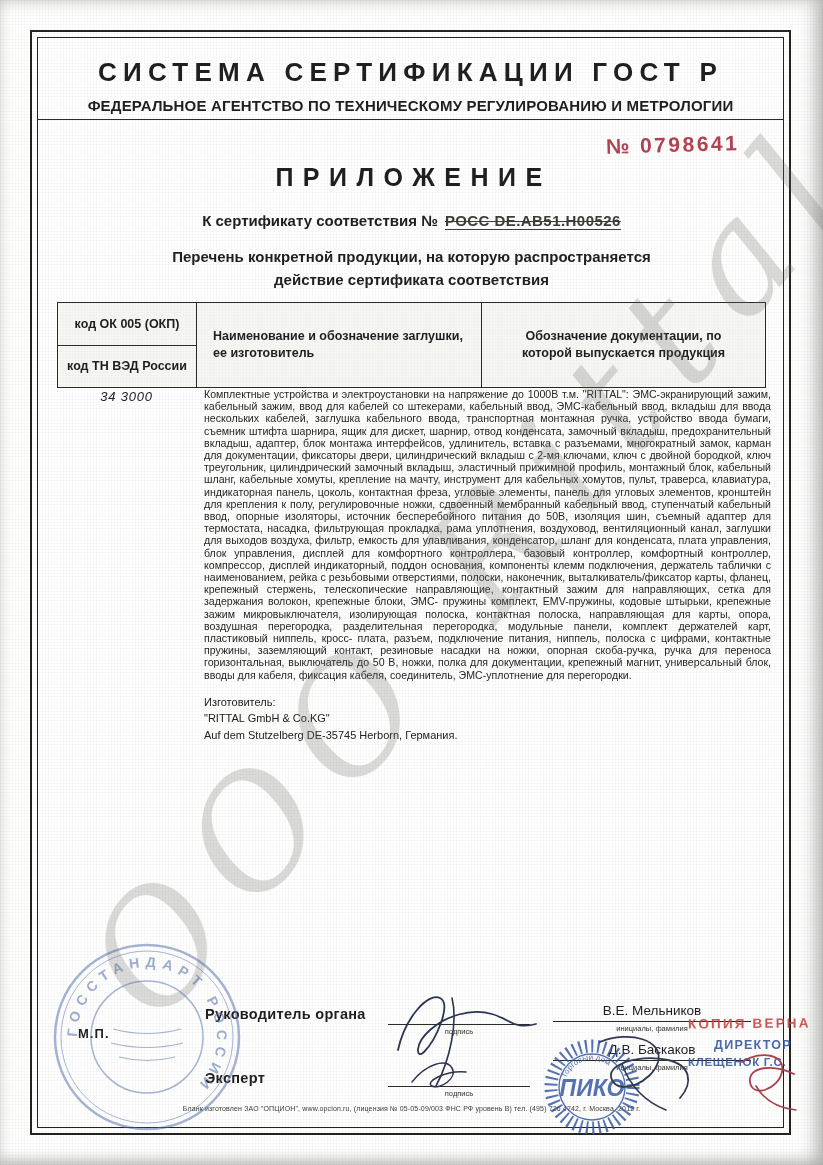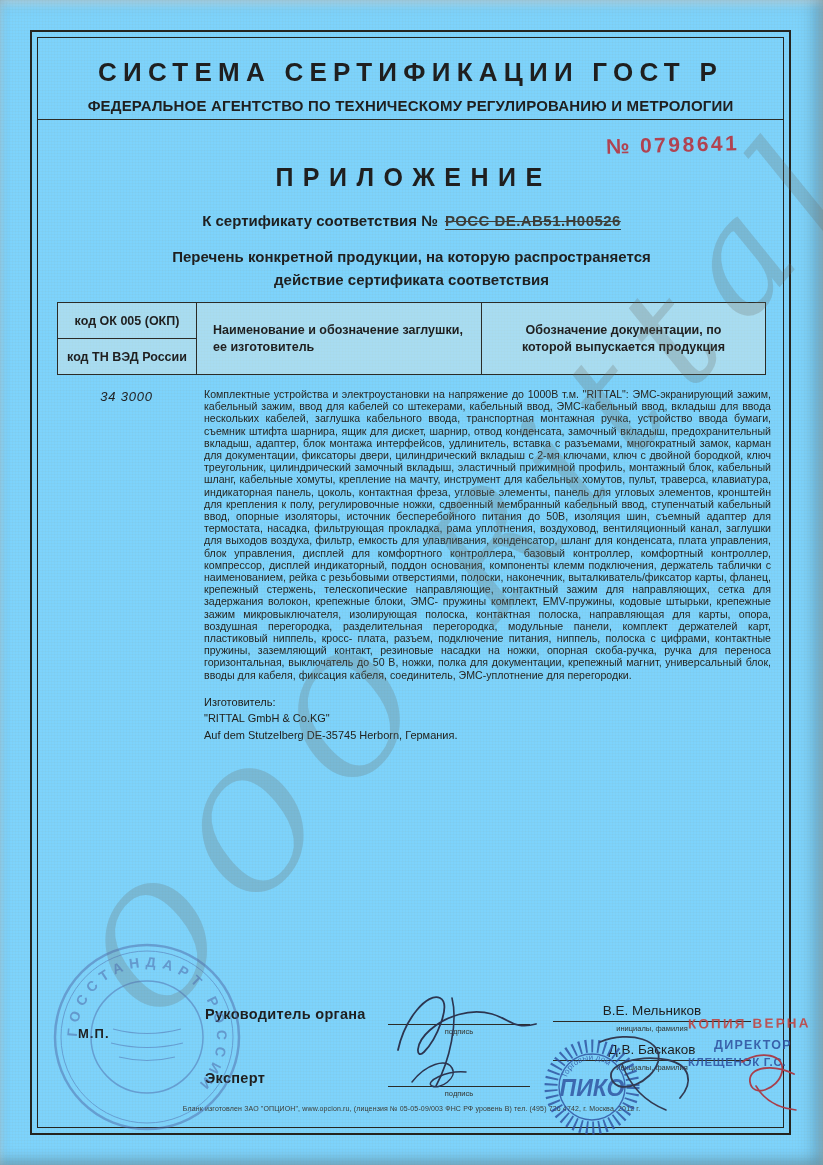--- a/index.html
+++ b/index.html
@@ -1,20 +1,20 @@
 <!DOCTYPE html>
 <html><head>
 <meta charset="utf-8">
 <style>
   * { margin:0; padding:0; box-sizing:border-box; }
   html,body { width:823px; height:1165px; }
   body { background:#8f9089; font-family:"Liberation Sans", sans-serif; }
   .page {
     position:relative; width:823px; height:1165px; overflow:hidden;
-    background:#7dd3fc; color:#1f1f1f;
+    background:#ffffff; color:#1f1f1f;
     box-shadow: inset -9px 0 16px rgba(55,55,50,.28), inset 0 -6px 12px rgba(55,55,50,.18), inset 0 4px 8px rgba(255,255,255,.5);
   }
   .texture { position:absolute; inset:0; pointer-events:none;
     background-image:
       repeating-linear-gradient(0deg, rgba(135,148,125,.055) 0 1px, transparent 1px 3px),
       repeating-linear-gradient(90deg, rgba(135,148,125,.05) 0 1px, transparent 1px 3px);
   }
   .frame-outer { position:absolute; left:30px; top:30px; right:32px; bottom:30px; border:2.5px solid #24241f; }
   .frame-inner { position:absolute; left:37px; top:37px; right:39px; bottom:37px; border:1px solid #24241f; }
 
@@ -30,21 +30,21 @@
   .doc-title { position:absolute; left:4px; right:0; top:163px; text-align:center;
     font-size:25px; font-weight:bold; letter-spacing:.38em; }
 
   .subtitle { position:absolute; left:0; right:0; top:212px; text-align:center; font-size:15px; font-weight:bold; }
   .cert-no { color:#3d3d38; border-bottom:1px solid #3d3d38; text-decoration:line-through;
     margin-left:7px; letter-spacing:.03em; font-weight:bold; }
 
   .purpose { position:absolute; left:0; right:0; top:246px; text-align:center;
     font-size:15px; font-weight:bold; line-height:1.5; }
 
-  .table-head { position:absolute; left:57px; top:302px; width:709px; height:73px;
+  .table-head { position:absolute; left:57px; top:302px; width:709px; height:86px;
     border:1.5px solid #2b2b26; display:grid; grid-template-columns:139px 285px 1fr; background:rgba(233,234,225,.4); }
   .th { font-size:12.5px; font-weight:bold; }
   .th-col1 { border-right:1.5px solid #2b2b26; display:flex; flex-direction:column; }
   .th-col1 > div { flex:1; display:flex; align-items:center; justify-content:center; padding:2px 6px; text-align:center; }
   .th-col1 > div + div { border-top:1.5px solid #2b2b26; }
   .th-col2 { border-right:1.5px solid #2b2b26; display:flex; align-items:center; padding:6px 16px; line-height:1.35; }
   .th-col3 { display:flex; align-items:center; justify-content:center; text-align:center; padding:6px 24px; line-height:1.35; }
 
   .okp-code { position:absolute; left:57px; top:389px; width:139px; text-align:center; font-size:13px; letter-spacing:.06em;font-style:italic; }
 

